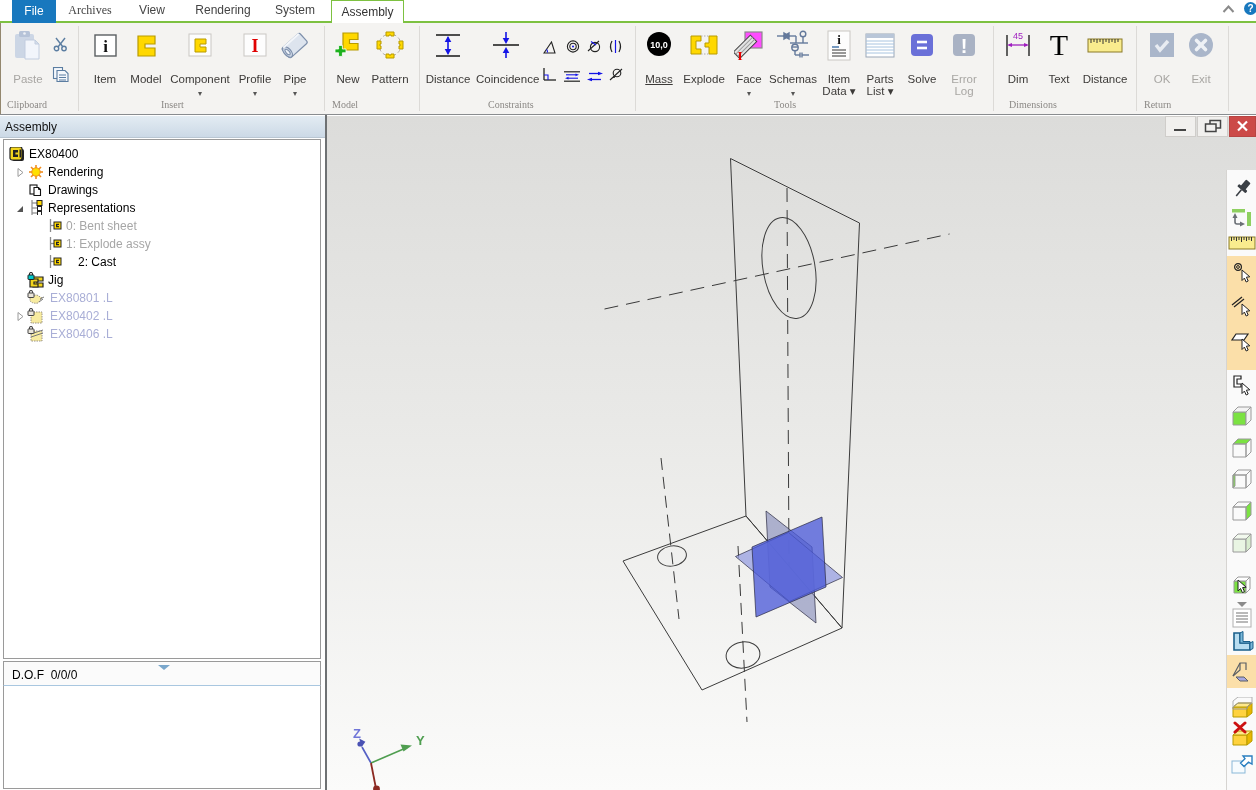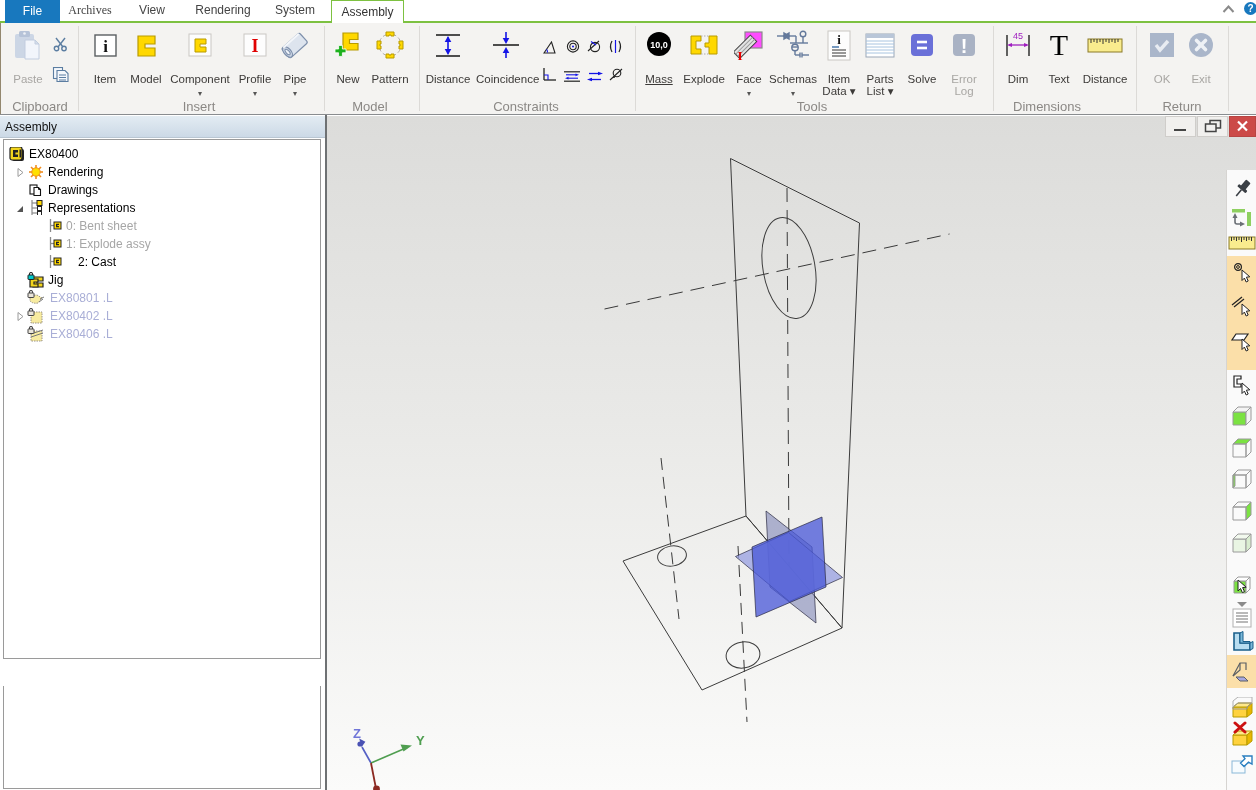--- a/index.html
+++ b/index.html
@@ -4,28 +4,28 @@
 <style>
 * { margin:0; padding:0; box-sizing:border-box; }
 html,body { width:1256px; height:790px; overflow:hidden; background:#fff;
   font-family:"Liberation Sans", sans-serif; }
 #app { position:relative; width:1256px; height:790px; }
 
 #tabbar { position:absolute; left:0; top:0; width:1256px; height:23px; background:#fff; }
 #tabgreen { position:absolute; left:0; top:21px; width:1256px; height:2px; background:#7dc141; }
 .tab { position:absolute; top:0; height:21px; line-height:21px; text-align:center;
   font-size:12px; color:#444; }
-#tab-file { left:5px; width:55px; background:#1878be; color:#fff; height:23px; line-height:22px;}
+#tab-file { left:12px; width:44px; background:#1878be; color:#fff; height:23px; line-height:22px;}
 #tab-assembly { left:331px; width:73px; height:23px; background:#fff; border:1px solid #7dc141;
   border-bottom:none; line-height:22px; color:#333; z-index:2;}
 
 #ribbon { position:absolute; left:0; top:23px; width:1256px; height:91px; background:#f4f3f1;
   border-left:1px solid #93876e; }
 .gsep { position:absolute; top:3px; height:85px; width:1px; background:#dcdad7; }
-.glabel { position:absolute; top:76px; font-size:13px; color:#8b8885; text-align:center; }
+.glabel { position:absolute; top:76px; font-size:10px; color:#8b8885; text-align:left;font-family:Liberation Serif, serif; }
 .btn { position:absolute; text-align:center; font-size:11.5px; color:#3c3a38; }
 .btn .ic { display:block; margin:0 auto; }
 .btn .lb { display:block; margin-top:13px; line-height:11.5px; }
 .btn.dis { color:#a8a6a3; }
 .drop { font-size:8px; color:#555; line-height:6px; }
 
 #content { position:absolute; left:0; top:114px; width:1256px; height:676px;
   border-top:1px solid #898c8f; background:#fff; }
 
 #lpanel { position:absolute; left:0; top:1px; width:326px; height:675px; background:#fff; }
@@ -567,20 +567,26 @@
         <div class="trow" style="left:0;top:185px;color:#a9aed6;">
           <svg class="tic" style="left:23px;top:1px;" width="18" height="16" viewBox="0 0 18 16">
             <rect x="4" y="5" width="11" height="10" fill="#f7eba0" stroke="#9a9283" stroke-width="1" stroke-dasharray="1.5 1"></rect>
             <path d="M4,8 l12,-4 M4,11 l12,-4" stroke="#777" stroke-width="1"></path>
             <rect x="1" y="3" width="6" height="4.5" rx="0.5" fill="#e8e4da" stroke="#444"></rect>
             <path d="M2.5,3 v-1 a1.5,1.5 0 0 1 3,0 v1" fill="none" stroke="#444" stroke-width="1.1"></path>
           </svg>
           <span style="position:absolute;left:46px;">EX80406 .L</span>
         </div>
       </div>
+      <div id="dofbar">
+          <svg style="position:absolute;left:153px;top:2px;" width="14" height="7">
+            <polygon points="1,1 13,1 7,6" fill="#7aa7cc"></polygon>
+          </svg>
+          <span style="position:absolute;left:8px;top:6px;">D.O.F&nbsp; 0/0/0</span>
+        </div>
       <div id="dofbox"></div>
     </div>
     <div id="splitter" style="position:absolute;left:325px;top:0;width:2px;height:676px;background:#6e7173;z-index:5;"></div>
     <div id="rtoolbar">
       <div class="rhl" style="top:86px;height:114px;"></div>
       <div class="rhl" style="top:485px;height:33px;"></div>
 
       <svg class="rti" style="top:7px;" viewBox="0 0 24 24">
         <g transform="rotate(40 12 12)" fill="#3a3f45">
           <rect x="9" y="2" width="6" height="9" rx="1"></rect>

